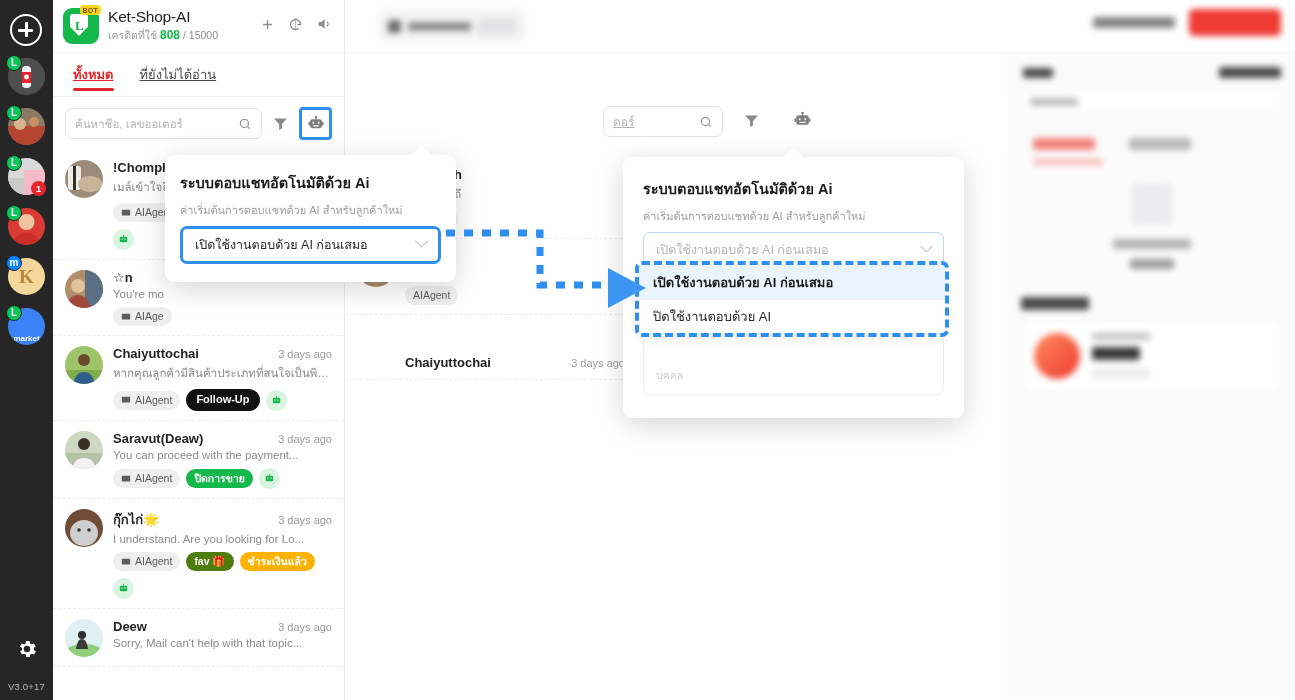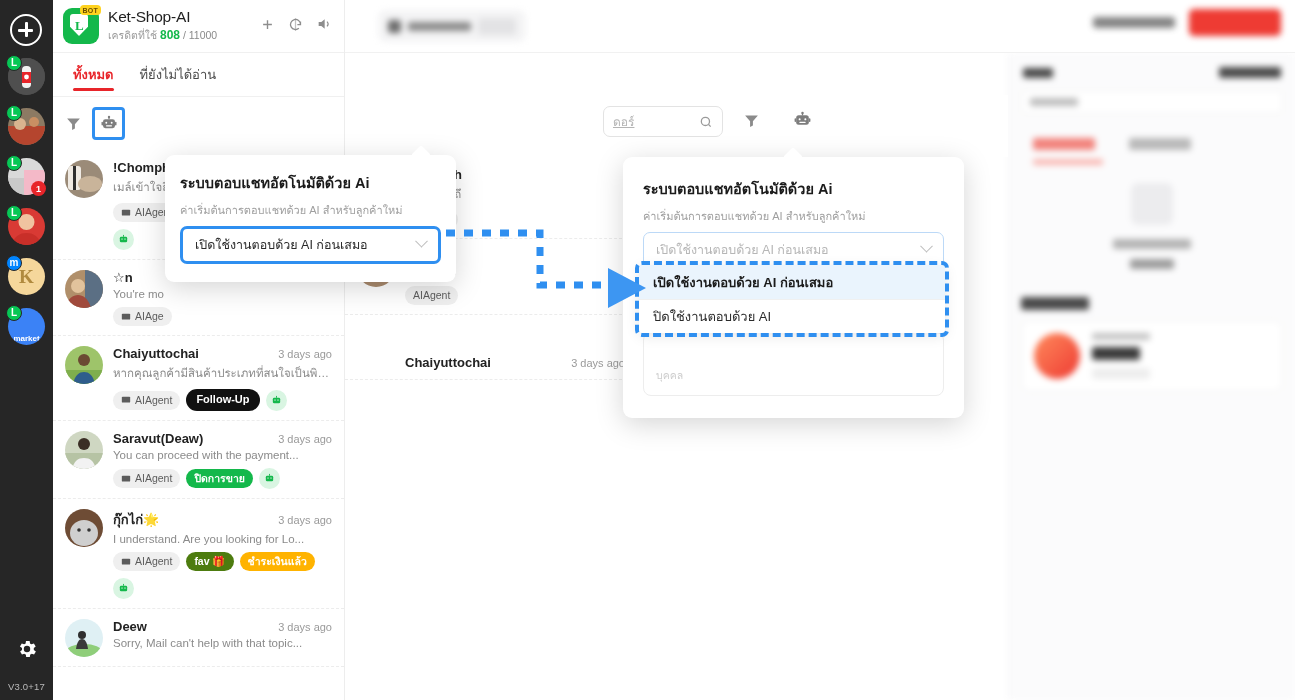--- a/index.html
+++ b/index.html
@@ -84,21 +84,21 @@
   .cp-title { font-size: 15.5px; font-weight: 400; color: #1f1f1f; letter-spacing: -.2px; }
   .cp-credit { font-size: 10.5px; color: #9b9b9b; margin-top: 1px; }
   .cp-credit b { color: #14b84b; font-size: 12px; }
   .cp-credit .tot { color: #8a8a8a; font-weight: 400; }
   .cp-acts { margin-left: auto; display: flex; gap: 13px; align-items: center; color: #8d8d8d; }
   .cp-acts > span { cursor: pointer; }
 
   .cp-tabs { display: flex; gap: 26px; padding: 0 20px; height: 44px; align-items: center;
              border-bottom: 1px solid #f0f0f0; }
   .cp-tab { font-size: 13px; color: #4a4a4a; position: relative; height: 32px;
-            display: flex; align-items: center; cursor: pointer; }
+            display: flex; align-items: center; cursor: pointer; text-decoration: underline; }
   .cp-tab.active { color: #e8252a; font-weight: 700; }
   .cp-tab.active::after {
     content: ""; position: absolute; left: 0; right: 0; bottom: 0;
     height: 2.5px; background: #e8252a; border-radius: 2px;
   }
 
   .cp-search { padding: 10px 12px; display: flex; align-items: center; gap: 10px; }
   .cp-sbox {
     flex: 1; height: 31px; border: 1px solid #e3e3e3; border-radius: 7px;
     display: flex; align-items: center; padding: 0 9px; background: #fff;
@@ -453,21 +453,21 @@
       <div class="cp-logo">
         <div class="shield"></div>
         <div class="shield-l">L</div>
         <div class="bot">BOT</div>
       </div>
       <div>
         <div class="cp-title">Ket-Shop-AI</div>
         <div class="cp-credit">
           <span>เครดิตที่ใช้</span>
           <b>808</b>
-          <span class="tot">/ 11000</span>
+          <span class="tot">/ 15000</span>
         </div>
       </div>
       <div class="cp-acts">
         <span>
           <svg width="15" height="15" viewBox="0 0 24 24" stroke="#8d8d8d" stroke-width="2.2" fill="none">
             <path d="M12 5v14M5 12h14"></path>
             </svg>
         </span>
         <span>
           <svg width="15" height="15" viewBox="0 0 24 24" stroke="#8d8d8d" stroke-width="2" fill="none">
@@ -483,20 +483,27 @@
         </span>
       </div>
     </div>
 
     <div class="cp-tabs">
       <div class="cp-tab active">ทั้งหมด</div>
       <div class="cp-tab">ที่ยังไม่ได้อ่าน</div>
     </div>
 
     <div class="cp-search">
+      <div class="cp-sbox">
+        <input type="text" placeholder="ค้นหาชื่อ, เลขออเดอร์" style="">
+        <svg class="ic" width="14" height="14" viewBox="0 0 24 24" fill="none" stroke="#9a9a9a" stroke-width="2.2">
+          <circle cx="11" cy="11" r="7"></circle>
+            <path d="M20 20l-3.6-3.6"></path>
+        </svg>
+      </div>
       <div class="cp-filter">
         <svg width="17" height="17" viewBox="0 0 24 24" fill="#8b8b8b">
           <path d="M3 5h18l-7 8v6l-4 2v-8z"></path>
         </svg>
       </div>
       <div class="cp-bot-btn">
         <svg width="18" height="18" viewBox="0 0 24 24" fill="#7d7d7d">
           <circle cx="12" cy="2.6" r="1.6"></circle>
             <rect x="11.2" y="3.6" width="1.6" height="2"></rect>
           <rect x="4" y="5.5" width="16" height="12" rx="3.2"></rect>

